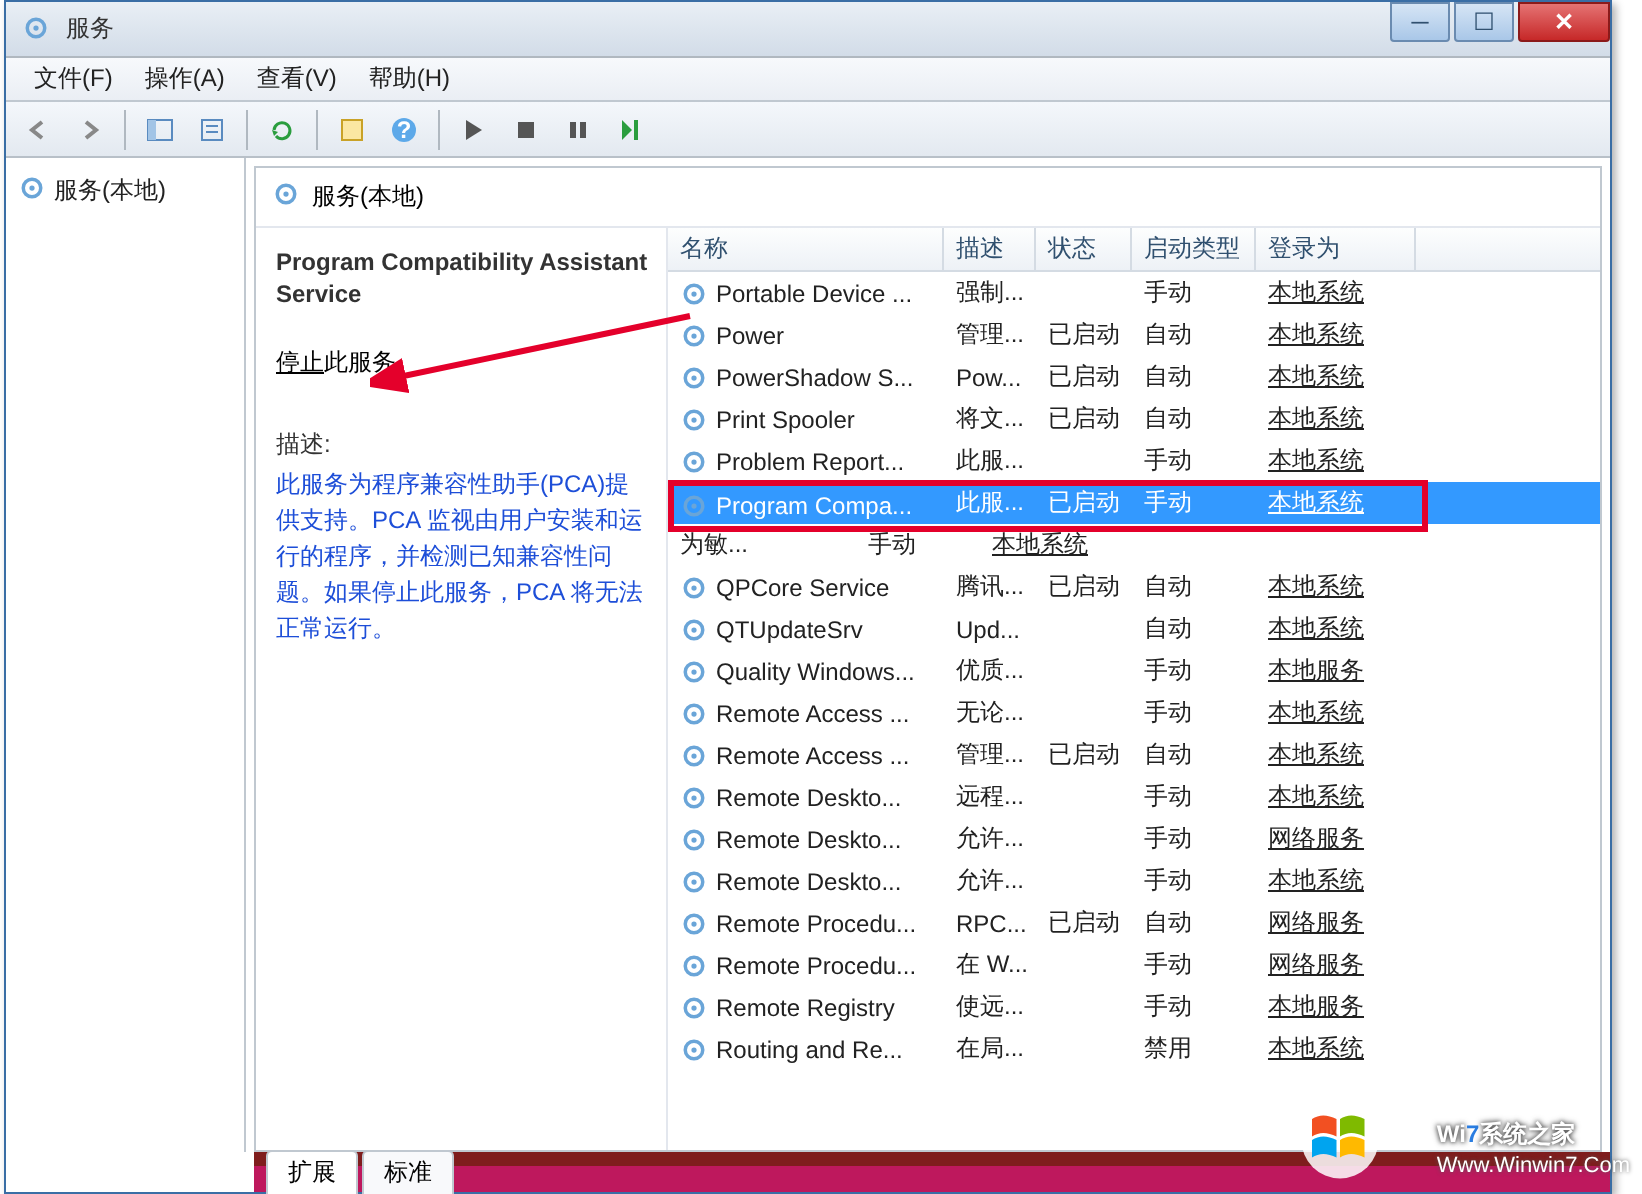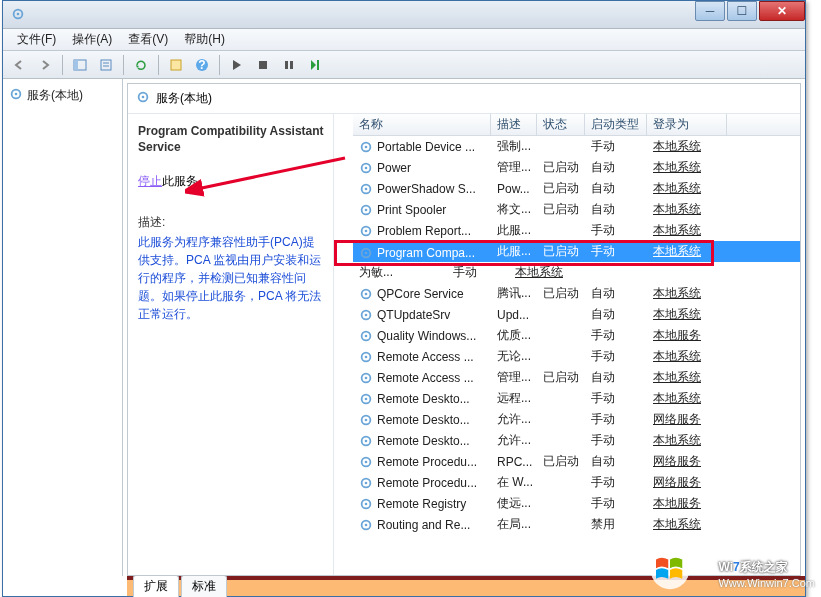--- a/index.html
+++ b/index.html
@@ -28,26 +28,26 @@
 .tree-item { display: flex; align-items: center; gap: 4px; padding: 2px; }
 .tree-item .lbl { color: #222; }
 
 .right-pane { flex: 1; display: flex; flex-direction: column; border: 1px solid #c0c8d0; margin: 4px 4px 0 4px; background: #fff; }
 .right-header { padding: 6px 8px; display: flex; align-items: center; gap: 6px; border-bottom: 1px solid #e3e7ee; }
 
 .right-body { flex: 1; display: flex; overflow: hidden; }
 
 .detail-pane { width: 205px; padding: 10px 8px 10px 10px; overflow: hidden; position: relative; }
 .detail-title { font-weight: bold; color: #333; margin-bottom: 18px; line-height: 1.3; }
-.action-link { color: #8b5cf6; text-decoration: underline; cursor: pointer; display: inline; }
+.action-link { color: #000000; text-decoration: underline; cursor: pointer; display: inline; }
 .action-row { margin-bottom: 2px; }
 .detail-desc-label { margin-top: 24px; color: #333; }
 .detail-desc { color: #1d4ed8; line-height: 1.5; margin-top: 2px; }
 
-.list-pane { flex: 1; position: relative; overflow: hidden; border-left: 1px solid #e3e7ee; padding-left: 19px; }
+.list-pane { flex: 1; position: relative; overflow: hidden; border-left: 1px solid #e3e7ee; }
 .list-header { display: flex; border-bottom: 1px solid #d4dbe3; background: linear-gradient(#fdfefe,#edf1f6); height: 22px; align-items: center; }
 .col { padding: 3px 6px; border-right: 1px solid #d4dbe3; overflow: hidden; white-space: nowrap; text-overflow: ellipsis; color: #30506f; }
 .c-name { width: 138px; }
 .c-desc { width: 46px; }
 .c-status { width: 48px; }
 .c-start { width: 62px; }
 .c-logon { width: 80px; }
 
 .list-rows { position: relative; overflow-y: auto; height: calc(100% - 22px); }
 .row { display: flex; height: 21px; align-items: center; }
@@ -55,21 +55,21 @@
 .row .c-name { width: 138px; }
 .row .c-desc { width: 46px; }
 .row .c-status { width: 48px; }
 .row .c-start { width: 62px; }
 .row .c-logon { width: 80px; text-decoration: underline; }
 .row.selected { background: #3399ff; align-items: flex-end; }
 .row.selected .cell { color: #fff; }
 
 .highlight-box { position: absolute; border: 3px solid #e4002b; pointer-events: none; }
 
-.tabs-bar { height: 20px; display: flex; align-items: flex-end; padding-left: 6px; background: #fdba74; border-top: 4px solid #7f1d1d; }
+.tabs-bar { height: 20px; display: flex; align-items: flex-end; padding-left: 6px; background: #be185d; border-top: 7px solid #7f1d1d; }
 .tab { padding: 2px 10px; border: 1px solid #c0c8d0; border-bottom: none; background: #f8f9fb; border-radius: 3px 3px 0 0; margin-right: 2px; position: relative; top: 1px; cursor: default; }
 .tab.active { background: #fff; }
 
 .gear-icon svg { width: 14px; height: 14px; }
 .svc-gear { display: inline-flex; width: 14px; height: 14px; }
 
 .arrow-annot { position: absolute; pointer-events: none; }
 
 .watermark { position: absolute; right: 6px; bottom: 8px; font-family: Arial; font-size: 22px; color: #fff; text-shadow: 0 0 3px #555, 0 0 2px #555; pointer-events: none; font-weight: bold; }
 .watermark .sub { font-size: 11px; display: block; color: #fff; text-shadow: 0 0 2px #555; font-weight: normal; }
@@ -81,20 +81,21 @@
 
 <div class="window">
 
   <div class="titlebar">
     <span class="title-icon gear-icon">
       <svg viewBox="0 0 16 16">
           <circle cx="8" cy="8" r="5" fill="none" stroke="#6aa5d8" stroke-width="2"></circle>
           <circle cx="8" cy="8" r="1.5" fill="#6aa5d8"></circle>
         </svg>
     </span>
+    <span class="title-text">服务</span>
     <div class="win-controls">
       <div class="win-btn win-min">─</div>
       <div class="win-btn win-max">☐</div>
       <div class="win-btn win-close">✕</div>
     </div>
   </div>
 
   <div class="menubar">
     <div class="menu-item">文件(F)</div>
     <div class="menu-item">操作(A)</div>

